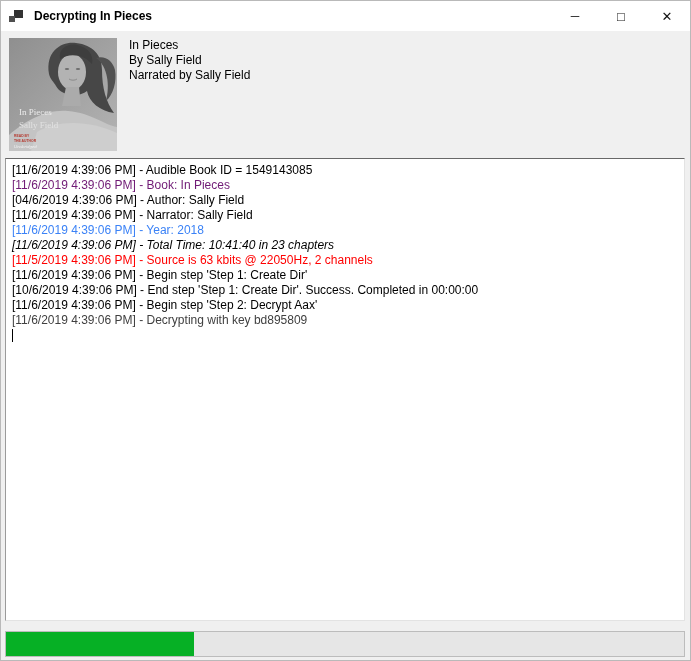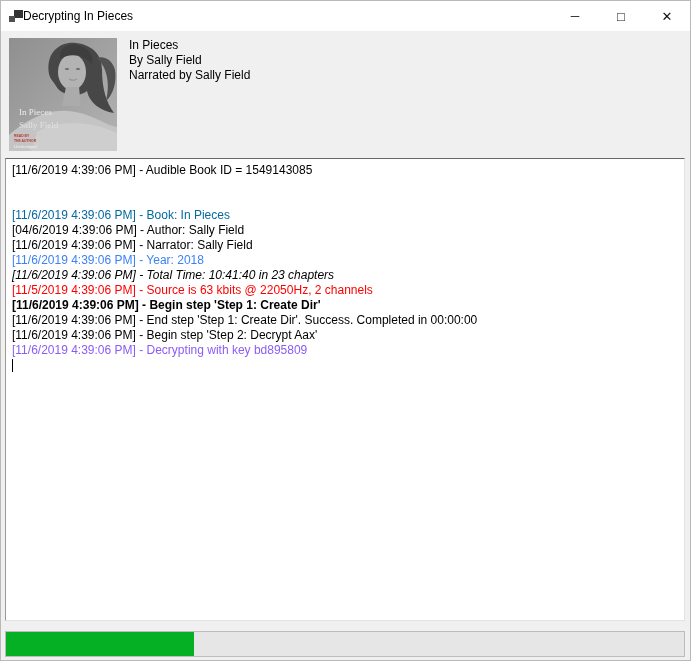--- a/index.html
+++ b/index.html
@@ -19,21 +19,21 @@
   .titlebar {
     position: relative;
     height: 30px;
     background: #ffffff;
     display: flex;
     align-items: center;
   }
   .app-icon { position: relative; width: 14px; height: 14px; margin-left: 8px; flex: 0 0 auto; }
   .app-icon .sq-big  { position: absolute; right: 0; top: 1px; width: 9px; height: 8px; background: #333333; }
   .app-icon .sq-small{ position: absolute; left: 0; bottom: 1px; width: 6px; height: 6px; background: #4f4f4f; }
-  .title-text { font-size: 12px; color: #000000; white-space: nowrap; }
+  .title-text { margin-left: 11px; font-size: 12px; color: #000000; white-space: nowrap; font-weight: bold; }
 
   .controls { position: absolute; right: 0; top: 0; height: 30px; display: flex; }
   .ctrl {
     width: 46px; height: 30px;
     display: flex; align-items: center; justify-content: center;
     font-family: "DejaVu Sans", sans-serif;
     font-size: 12px; color: #111111; cursor: default;
     font-weight: 300;
   }
   .ctrl-max { font-size: 13px; }
@@ -132,30 +132,30 @@
 
   <div class="bookinfo">
     <div>In Pieces</div>
     <div>By Sally Field</div>
     <div>Narrated by Sally Field</div>
   </div>
 
   <div class="log">
     <div id="log-lines">
         <div class="log-line" style="color: rgb(0, 0, 0);">[11/6/2019 4:39:06 PM] - Audible Book ID = 1549143085</div>
-        <div class="log-line" style="color: #0369a1; margin-top: 30px;">[11/6/2019 4:39:06 PM] - Book: In Pieces</div>
+        <div class="log-line" style="color: #701a75;">[11/6/2019 4:39:06 PM] - Book: In Pieces</div>
         <div class="log-line" style="color: rgb(0, 0, 0);">[04/6/2019 4:39:06 PM] - Author: Sally Field</div>
         <div class="log-line" style="color: rgb(0, 0, 0);">[11/6/2019 4:39:06 PM] - Narrator: Sally Field</div>
         <div class="log-line" style="color: #3b82f6;">[11/6/2019 4:39:06 PM] - Year: 2018</div>
         <div class="log-line" style="color: rgb(0, 0, 0); font-style: italic;">[11/6/2019 4:39:06 PM] - Total Time: 10:41:40 in 23 chapters</div>
         <div class="log-line" style="color: rgb(255, 0, 0);">[11/5/2019 4:39:06 PM] - Source is 63 kbits @ 22050Hz, 2 channels</div>
-        <div class="log-line" style="color: rgb(0, 0, 0); font-weight: bold;">[11/6/2019 4:39:06 PM] - Begin step 'Step 1: Create Dir'</div>
-        <div class="log-line" style="color: rgb(0, 0, 0);">[11/6/2019 4:39:06 PM] - End step 'Step 1: Create Dir'. Success. Completed in 00:00:00</div>
+        <div class="log-line" style="color: rgb(0, 0, 0);">[11/6/2019 4:39:06 PM] - Begin step 'Step 1: Create Dir'</div>
+        <div class="log-line" style="color: rgb(0, 0, 0);">[10/6/2019 4:39:06 PM] - End step 'Step 1: Create Dir'. Success. Completed in 00:00:00</div>
         <div class="log-line" style="color: rgb(0, 0, 0);">[11/6/2019 4:39:06 PM] - Begin step 'Step 2: Decrypt Aax'</div>
-        <div class="log-line" style="color: #8b5cf6;">[11/6/2019 4:39:06 PM] - Decrypting with key bd895809</div>
+        <div class="log-line" style="color: #404040;">[11/6/2019 4:39:06 PM] - Decrypting with key bd895809</div>
       </div>
     <div class="caret"></div>
   </div>
 
   <div class="progress" style="background: rgb(230, 230, 230);">
     <div class="progress-fill" id="progress-fill" style="width: 27.7%; background: rgb(6, 176, 37);"></div>
   </div>
 
 </div>
 

